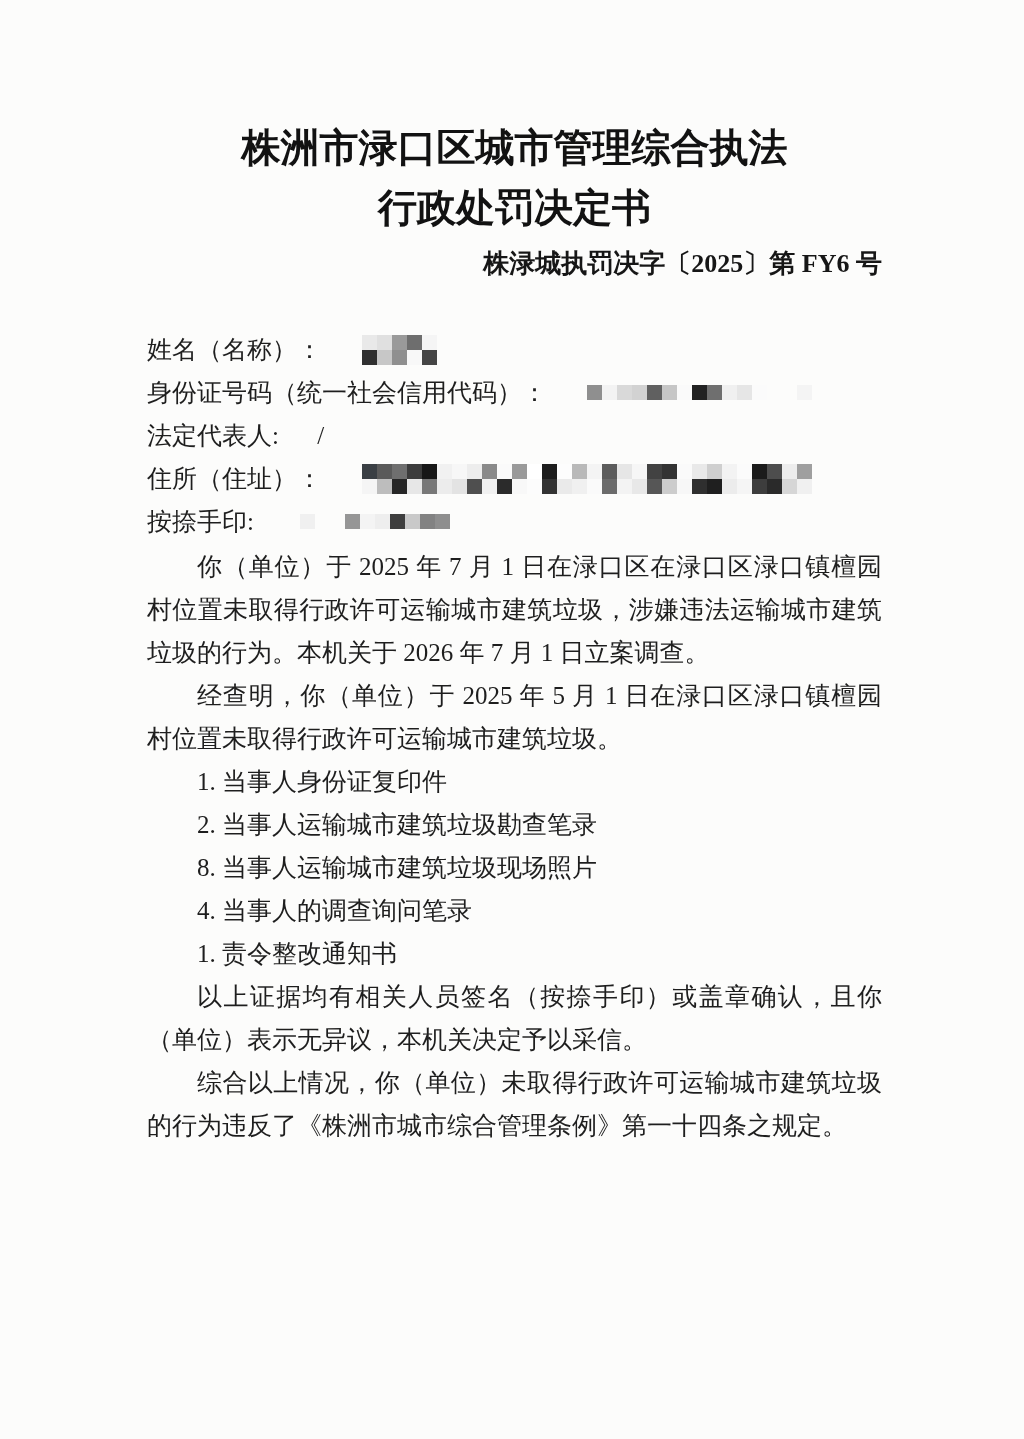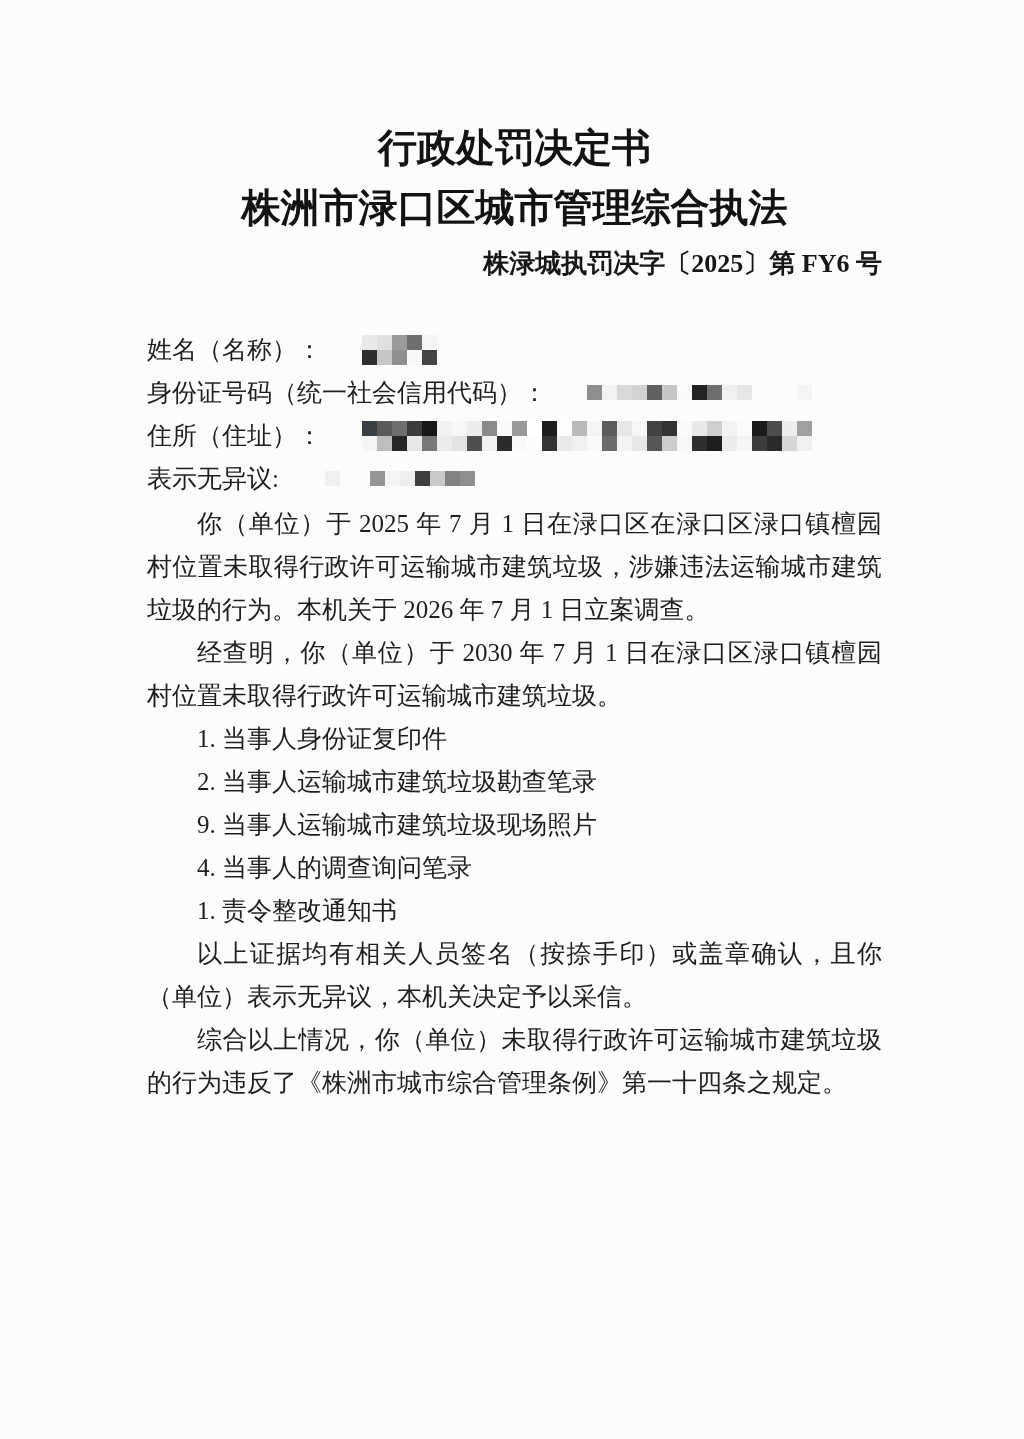--- a/index.html
+++ b/index.html
@@ -66,60 +66,64 @@
     text-align: justify;
     line-height: 43px;
   }
 </style>
 </head>
 <body>
 
 <div class="page">
   <div class="content">
 
+    <div class="title-line">株洲市渌口区城市管理综合执法</div>
     <div class="title-line">行政处罚决定书</div>
-    <div class="title-line">株洲市渌口区城市管理综合执法</div>
 
     <div class="doc-number">株渌城执罚决字〔2025〕第 FY6 号</div>
 
     <div class="fields">
       <div class="field-row">
         <span class="field-label">姓名（名称）：</span>
         <span class="mosaic">
             <div class="mosaic-row"><span class="mosaic-block" style="background: rgb(233, 233, 233);"></span><span class="mosaic-block" style="background: rgb(224, 224, 224);"></span><span class="mosaic-block" style="background: rgb(154, 154, 154);"></span><span class="mosaic-block" style="background: rgb(110, 110, 110);"></span><span class="mosaic-block" style="background: rgb(245, 245, 245);"></span></div>
             <div class="mosaic-row"><span class="mosaic-block" style="background: rgb(48, 48, 48);"></span><span class="mosaic-block" style="background: rgb(199, 199, 199);"></span><span class="mosaic-block" style="background: rgb(143, 143, 143);"></span><span class="mosaic-block" style="background: rgb(248, 248, 248);"></span><span class="mosaic-block" style="background: rgb(69, 69, 69);"></span></div>
           </span>
       </div>
       <div class="field-row">
         <span class="field-label">身份证号码（统一社会信用代码）：</span>
         <span class="mosaic">
             <div class="mosaic-row"><span class="mosaic-block" style="background: rgb(143, 143, 143);"></span><span class="mosaic-block" style="background: rgb(243, 243, 243);"></span><span class="mosaic-block" style="background: rgb(217, 217, 217);"></span><span class="mosaic-block" style="background: rgb(210, 210, 210);"></span><span class="mosaic-block" style="background: rgb(96, 96, 96);"></span><span class="mosaic-block" style="background: rgb(198, 198, 198);"></span><span class="mosaic-block" style="background: rgb(250, 250, 250);"></span><span class="mosaic-block" style="background: rgb(34, 34, 34);"></span><span class="mosaic-block" style="background: rgb(111, 111, 111);"></span><span class="mosaic-block" style="background: rgb(240, 240, 240);"></span><span class="mosaic-block" style="background: rgb(230, 230, 230);"></span><span class="mosaic-block" style="background: rgb(251, 251, 251);"></span><span class="mosaic-block" style="background: transparent;"></span><span class="mosaic-block" style="background: transparent;"></span><span class="mosaic-block" style="background: rgb(244, 244, 244);"></span></div>
           </span>
       </div>
       <div class="field-row">
+        <span class="field-label">法定代表人: </span>
+        <span class="field-value">/</span>
+      </div>
+      <div class="field-row">
         <span class="field-label">住所（住址）：</span>
         <span class="mosaic">
             <div class="mosaic-row"><span class="mosaic-block" style="background: rgb(58, 63, 68);"></span><span class="mosaic-block" style="background: rgb(90, 90, 90);"></span><span class="mosaic-block" style="background: rgb(111, 111, 111);"></span><span class="mosaic-block" style="background: rgb(60, 60, 60);"></span><span class="mosaic-block" style="background: rgb(23, 23, 23);"></span><span class="mosaic-block" style="background: rgb(241, 241, 241);"></span><span class="mosaic-block" style="background: rgb(247, 247, 247);"></span><span class="mosaic-block" style="background: rgb(237, 237, 237);"></span><span class="mosaic-block" style="background: rgb(138, 138, 138);"></span><span class="mosaic-block" style="background: rgb(250, 250, 250);"></span><span class="mosaic-block" style="background: rgb(154, 154, 154);"></span><span class="mosaic-block" style="background: rgb(255, 255, 255);"></span><span class="mosaic-block" style="background: rgb(29, 29, 29);"></span><span class="mosaic-block" style="background: rgb(253, 253, 253);"></span><span class="mosaic-block" style="background: rgb(185, 185, 185);"></span><span class="mosaic-block" style="background: rgb(244, 244, 244);"></span><span class="mosaic-block" style="background: rgb(92, 92, 92);"></span><span class="mosaic-block" style="background: rgb(230, 230, 230);"></span><span class="mosaic-block" style="background: rgb(246, 246, 246);"></span><span class="mosaic-block" style="background: rgb(66, 66, 66);"></span><span class="mosaic-block" style="background: rgb(51, 51, 51);"></span><span class="mosaic-block" style="background: rgb(250, 250, 250);"></span><span class="mosaic-block" style="background: rgb(233, 233, 233);"></span><span class="mosaic-block" style="background: rgb(207, 207, 207);"></span><span class="mosaic-block" style="background: rgb(243, 243, 243);"></span><span class="mosaic-block" style="background: rgb(251, 251, 251);"></span><span class="mosaic-block" style="background: rgb(27, 27, 27);"></span><span class="mosaic-block" style="background: rgb(77, 77, 77);"></span><span class="mosaic-block" style="background: rgb(237, 237, 237);"></span><span class="mosaic-block" style="background: rgb(159, 159, 159);"></span></div>
             <div class="mosaic-row"><span class="mosaic-block" style="background: rgb(245, 245, 245);"></span><span class="mosaic-block" style="background: rgb(189, 189, 189);"></span><span class="mosaic-block" style="background: rgb(38, 38, 38);"></span><span class="mosaic-block" style="background: rgb(231, 231, 231);"></span><span class="mosaic-block" style="background: rgb(120, 120, 120);"></span><span class="mosaic-block" style="background: rgb(236, 236, 236);"></span><span class="mosaic-block" style="background: rgb(227, 227, 227);"></span><span class="mosaic-block" style="background: rgb(79, 79, 79);"></span><span class="mosaic-block" style="background: rgb(241, 241, 241);"></span><span class="mosaic-block" style="background: rgb(43, 43, 43);"></span><span class="mosaic-block" style="background: rgb(248, 248, 248);"></span><span class="mosaic-block" style="background: rgb(252, 252, 252);"></span><span class="mosaic-block" style="background: rgb(51, 51, 51);"></span><span class="mosaic-block" style="background: rgb(234, 234, 234);"></span><span class="mosaic-block" style="background: rgb(240, 240, 240);"></span><span class="mosaic-block" style="background: rgb(250, 250, 250);"></span><span class="mosaic-block" style="background: rgb(107, 107, 107);"></span><span class="mosaic-block" style="background: rgb(243, 243, 243);"></span><span class="mosaic-block" style="background: rgb(232, 232, 232);"></span><span class="mosaic-block" style="background: rgb(86, 86, 86);"></span><span class="mosaic-block" style="background: rgb(204, 204, 204);"></span><span class="mosaic-block" style="background: rgb(247, 247, 247);"></span><span class="mosaic-block" style="background: rgb(47, 47, 47);"></span><span class="mosaic-block" style="background: rgb(31, 31, 31);"></span><span class="mosaic-block" style="background: rgb(236, 236, 236);"></span><span class="mosaic-block" style="background: rgb(245, 245, 245);"></span><span class="mosaic-block" style="background: rgb(61, 61, 61);"></span><span class="mosaic-block" style="background: rgb(42, 42, 42);"></span><span class="mosaic-block" style="background: rgb(214, 214, 214);"></span><span class="mosaic-block" style="background: rgb(240, 240, 240);"></span></div>
           </span>
       </div>
       <div class="field-row">
-        <span class="field-label">表示无异议: </span>
+        <span class="field-label">按捺手印: </span>
         <span class="mosaic">
             <div class="mosaic-row"><span class="mosaic-block" style="background: rgb(240, 240, 240);"></span><span class="mosaic-block" style="background: transparent;"></span><span class="mosaic-block" style="background: transparent;"></span><span class="mosaic-block" style="background: rgb(150, 150, 150);"></span><span class="mosaic-block" style="background: rgb(244, 244, 244);"></span><span class="mosaic-block" style="background: rgb(238, 238, 238);"></span><span class="mosaic-block" style="background: rgb(62, 62, 62);"></span><span class="mosaic-block" style="background: rgb(201, 201, 201);"></span><span class="mosaic-block" style="background: rgb(130, 130, 130);"></span><span class="mosaic-block" style="background: rgb(142, 142, 142);"></span></div>
           </span>
       </div>
     </div>
 
     <div class="body-text">
       <p>你（单位）于 2025 年 7 月 1 日在渌口区在渌口区渌口镇檀园村位置未取得行政许可运输城市建筑垃圾，涉嫌违法运输城市建筑垃圾的行为。本机关于 2026 年 7 月 1 日立案调查。</p>
-      <p>经查明，你（单位）于 2030 年 7 月 1 日在渌口区渌口镇檀园村位置未取得行政许可运输城市建筑垃圾。</p>
+      <p>经查明，你（单位）于 2025 年 5 月 1 日在渌口区渌口镇檀园村位置未取得行政许可运输城市建筑垃圾。</p>
       <p>1. 当事人身份证复印件</p>
       <p>2. 当事人运输城市建筑垃圾勘查笔录</p>
-      <p>9. 当事人运输城市建筑垃圾现场照片</p>
+      <p>8. 当事人运输城市建筑垃圾现场照片</p>
       <p>4. 当事人的调查询问笔录</p>
       <p>1. 责令整改通知书</p>
       <p>以上证据均有相关人员签名（按捺手印）或盖章确认，且你（单位）表示无异议，本机关决定予以采信。</p>
       <p>综合以上情况，你（单位）未取得行政许可运输城市建筑垃圾的行为违反了《株洲市城市综合管理条例》第一十四条之规定。</p>
     </div>
 
   </div>
 </div>
 
 </body></html>

